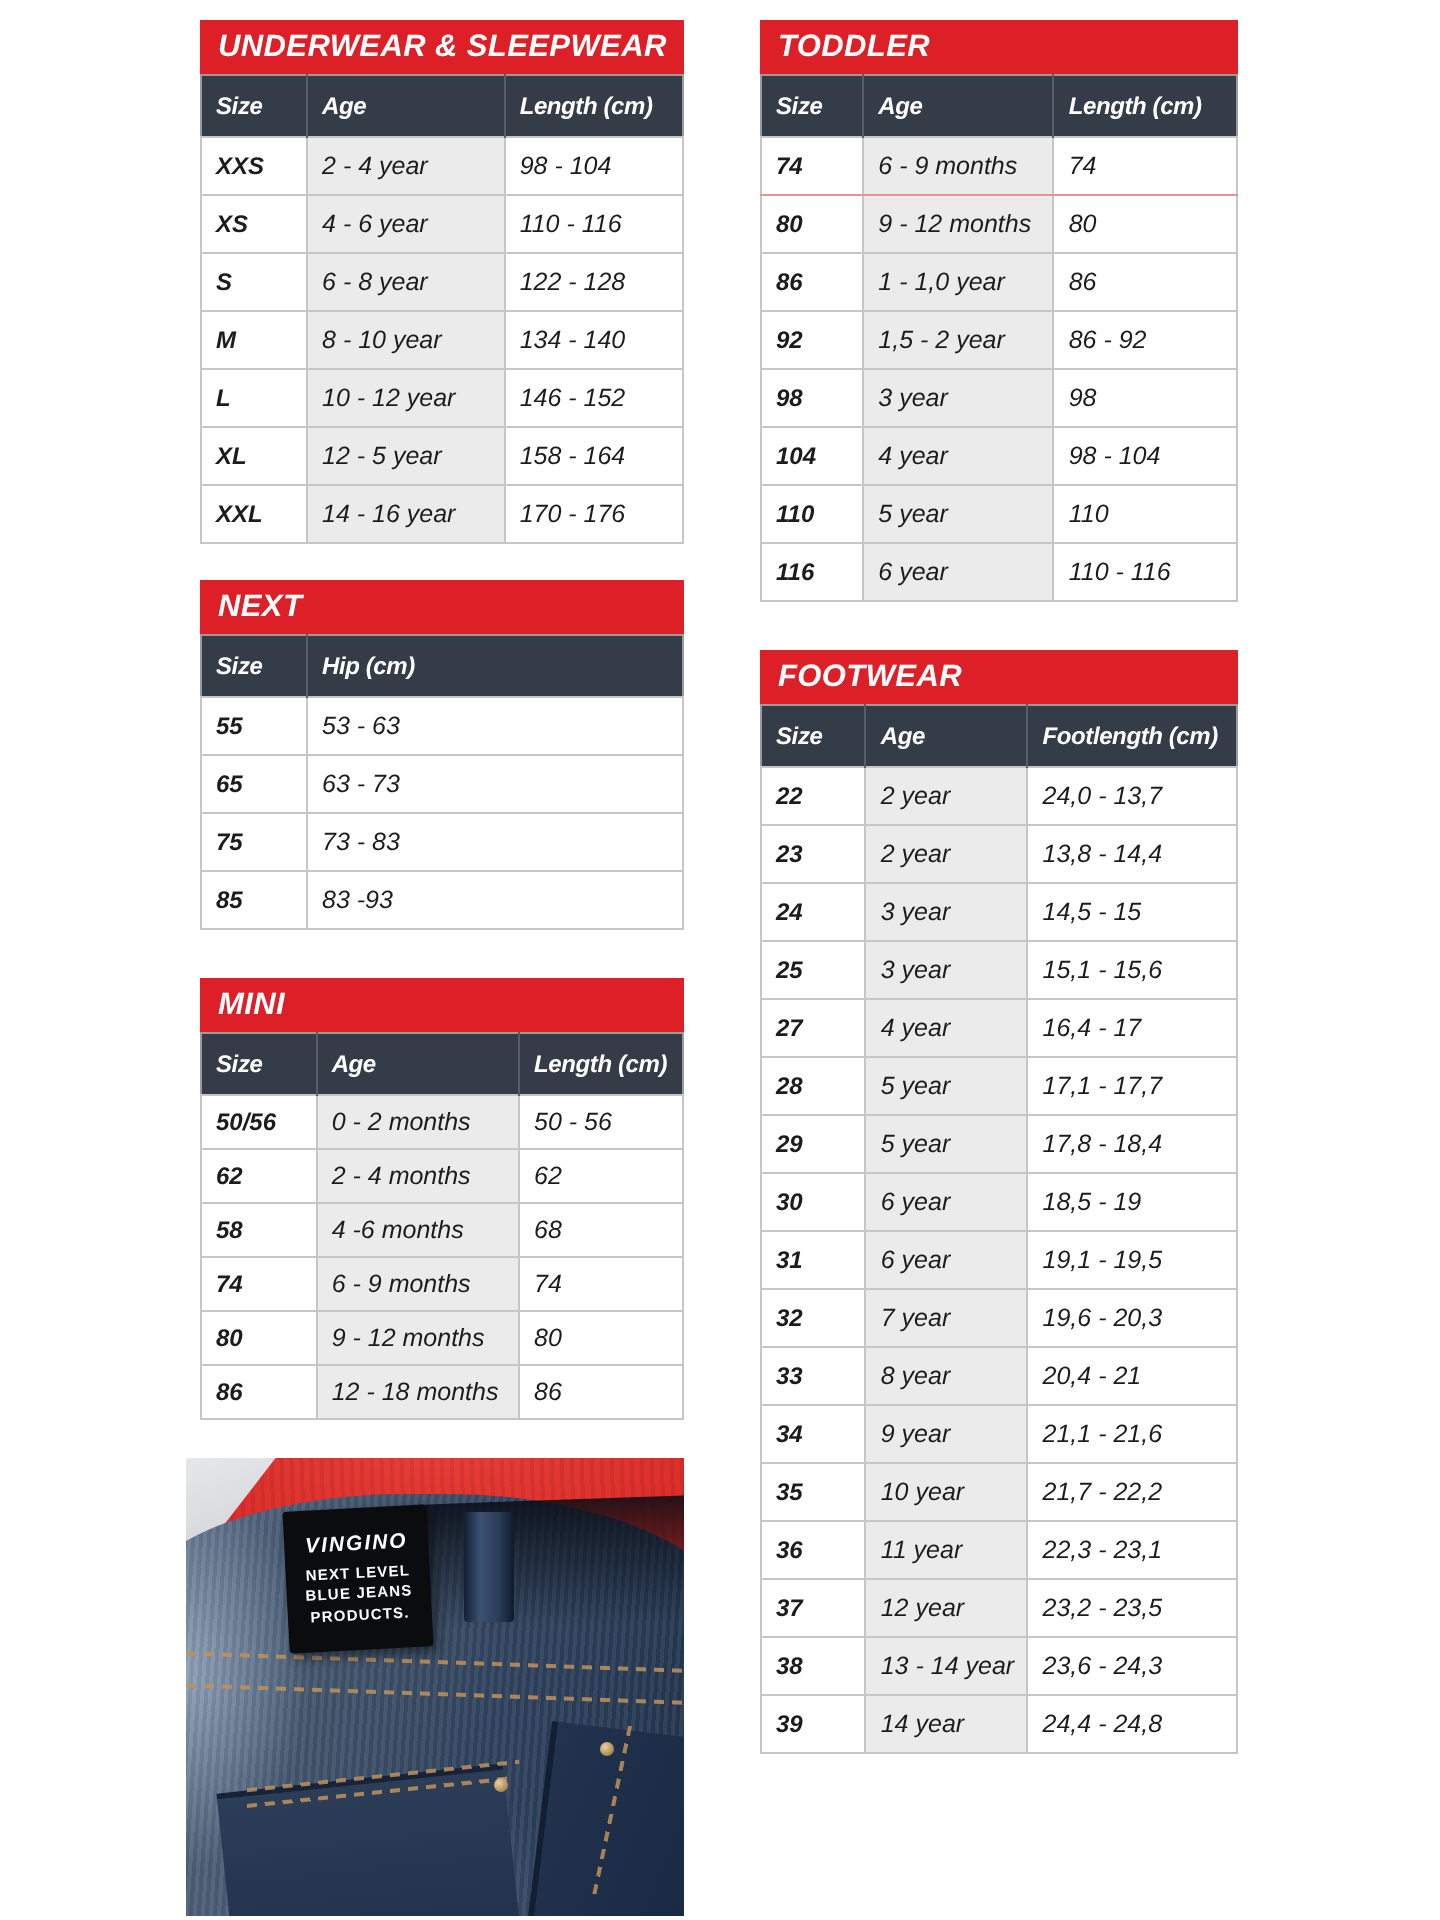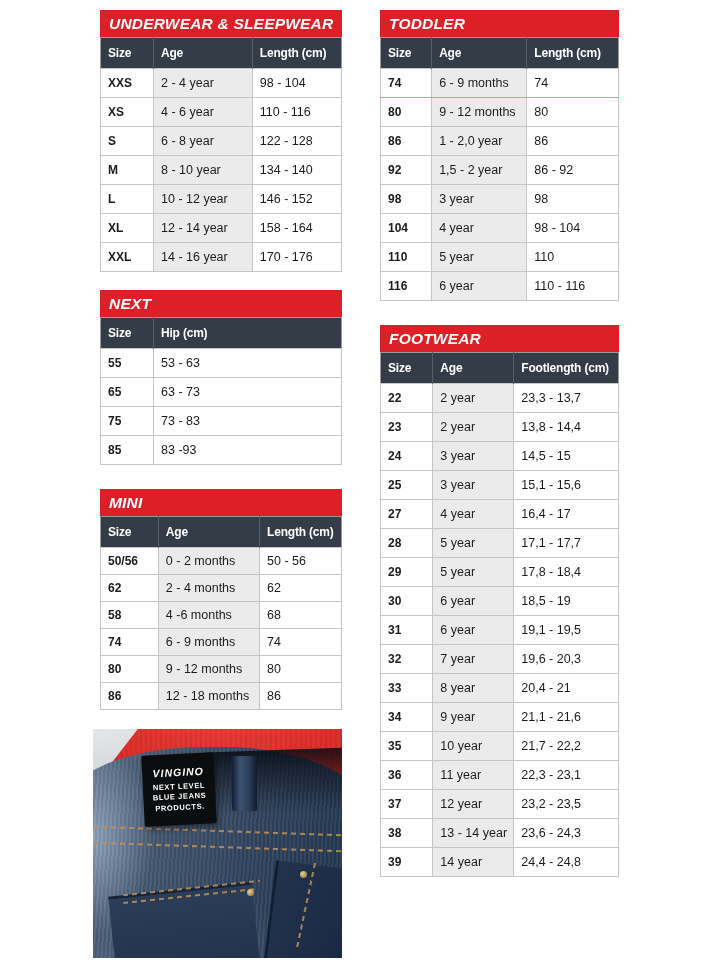--- a/index.html
+++ b/index.html
@@ -17,21 +17,21 @@
         font-family:"Liberation Sans",sans-serif;color:var(--text-dark);}
   .col-left{position:absolute;left:100px;top:10px;width:242px;}
   .col-right{position:absolute;left:380px;top:10px;width:239px;}
   .sec{margin:0 0 0 0;}
   .sec-underwear_sleepwear{margin-bottom:18px;}
   .sec-belts{margin-bottom:24px;}
   .sec-toddler{margin-bottom:24px;}
   .tbl-title{height:27px;background:var(--brand-red);color:#fff;font-weight:bold;
              font-style:italic;font-size:15.5px;letter-spacing:.2px;display:flex;
              align-items:center;padding:0 9px;white-space:nowrap;}
-  table{width:100%;border-collapse:collapse;table-layout:fixed;border:1px solid var(--table-border);}
+  table{width:100%;border-collapse:collapse;table-layout:fixed;border:1px solid var(--table-border);font-style:italic;}
   thead th{background:var(--header-dark);color:#fff;font-size:12px;font-weight:bold;
            text-align:left;padding:0 7px;height:30px;letter-spacing:-.2px;
            border-left:1px solid var(--header-divider);white-space:nowrap;overflow:hidden;}
   thead th:first-child{border-left:none;}
   tbody td{height:28px;font-size:12.5px;padding:0 7px;background:#fff;
            border:1px solid var(--cell-border);white-space:nowrap;overflow:hidden;}
   tbody td.size{font-weight:bold;font-size:12px;margin-left:30px;}
   tbody td.shade{background:var(--row-shade);}
   tr.red-divider td{border-bottom:1px solid var(--divider-red);}
   .sec-mini tbody td{height:26px;}
@@ -125,21 +125,21 @@
               <td class="shade">8 - 10 year</td>
               <td>134 - 140</td>
             </tr>
             <tr>
               <td class="size">L</td>
               <td class="shade">10 - 12 year</td>
               <td>146 - 152</td>
             </tr>
             <tr>
               <td class="size">XL</td>
-              <td class="shade">12 - 14 year</td>
+              <td class="shade">12 - 5 year</td>
               <td>158 - 164</td>
             </tr>
             <tr>
               <td class="size">XXL</td>
               <td class="shade">14 - 16 year</td>
               <td>170 - 176</td>
             </tr>
           </tbody>
         </table>
       </section>
@@ -274,21 +274,21 @@
               <td class="shade">6 - 9 months</td>
               <td>74</td>
             </tr>
             <tr>
               <td class="size">80</td>
               <td class="shade">9 - 12 months</td>
               <td>80</td>
             </tr>
             <tr>
               <td class="size">86</td>
-              <td class="shade">1 - 2,0 year</td>
+              <td class="shade">1 - 1,0 year</td>
               <td>86</td>
             </tr>
             <tr>
               <td class="size">92</td>
               <td class="shade">1,5 - 2 year</td>
               <td>86 - 92</td>
             </tr>
             <tr>
               <td class="size">98</td>
               <td class="shade">3 year</td>
@@ -324,21 +324,21 @@
             <tr>
               <th>Size</th>
               <th>Age</th>
               <th>Footlength (cm)</th>
             </tr>
           </thead>
           <tbody>
             <tr>
               <td class="size">22</td>
               <td class="shade">2 year</td>
-              <td>23,3 - 13,7</td>
+              <td>24,0 - 13,7</td>
             </tr>
             <tr>
               <td class="size">23</td>
               <td class="shade">2 year</td>
               <td>13,8 - 14,4</td>
             </tr>
             <tr>
               <td class="size">24</td>
               <td class="shade">3 year</td>
               <td>14,5 - 15</td>

